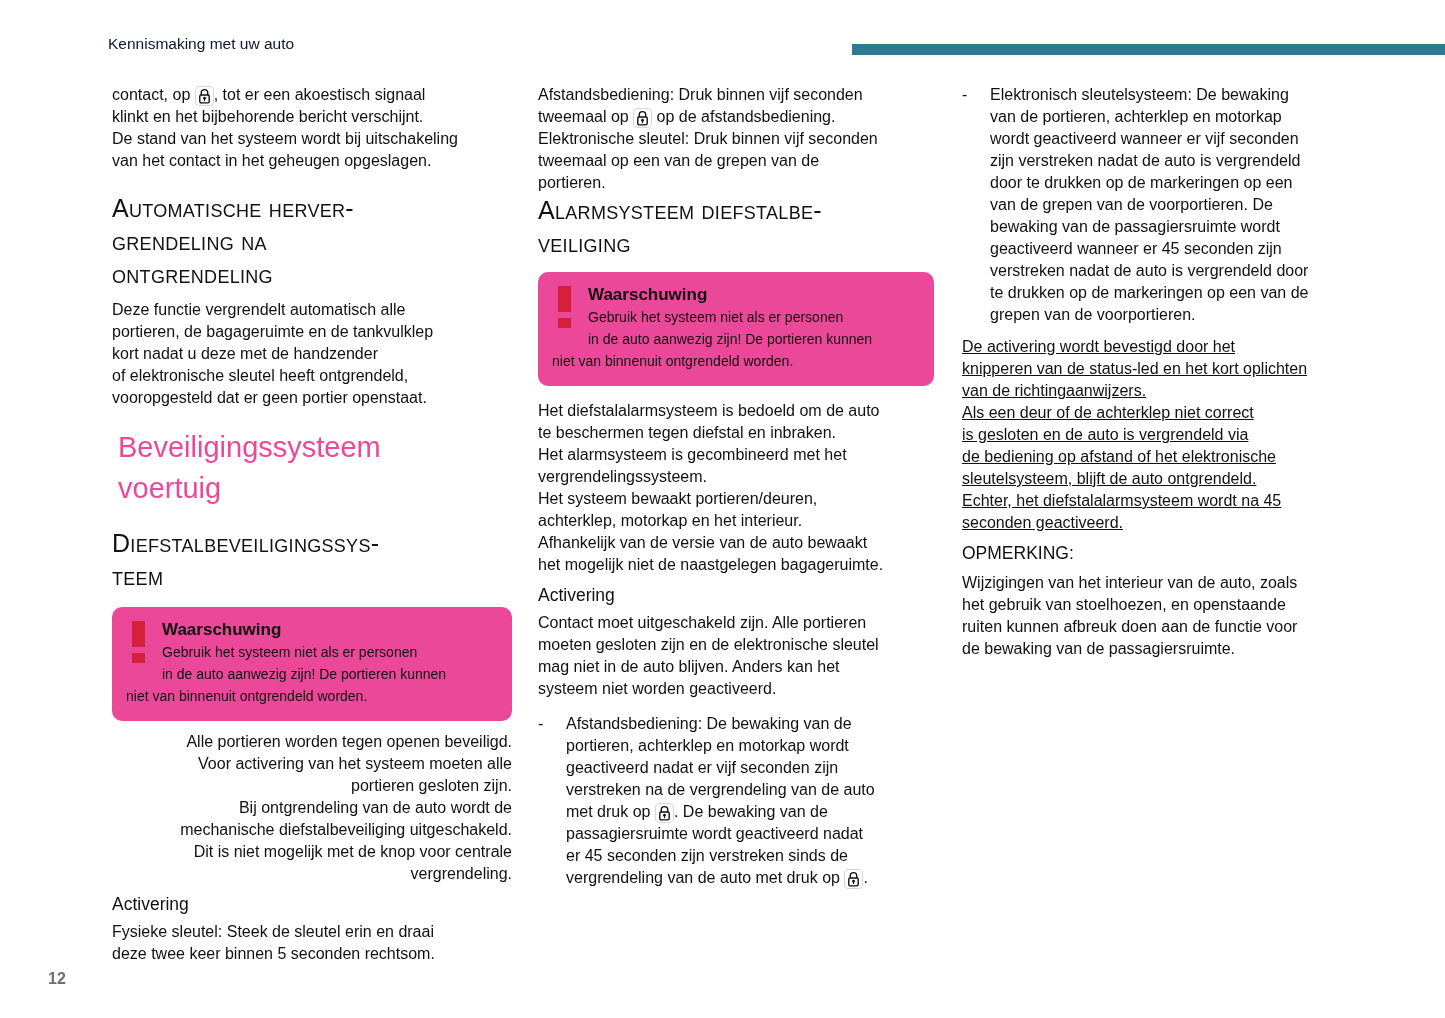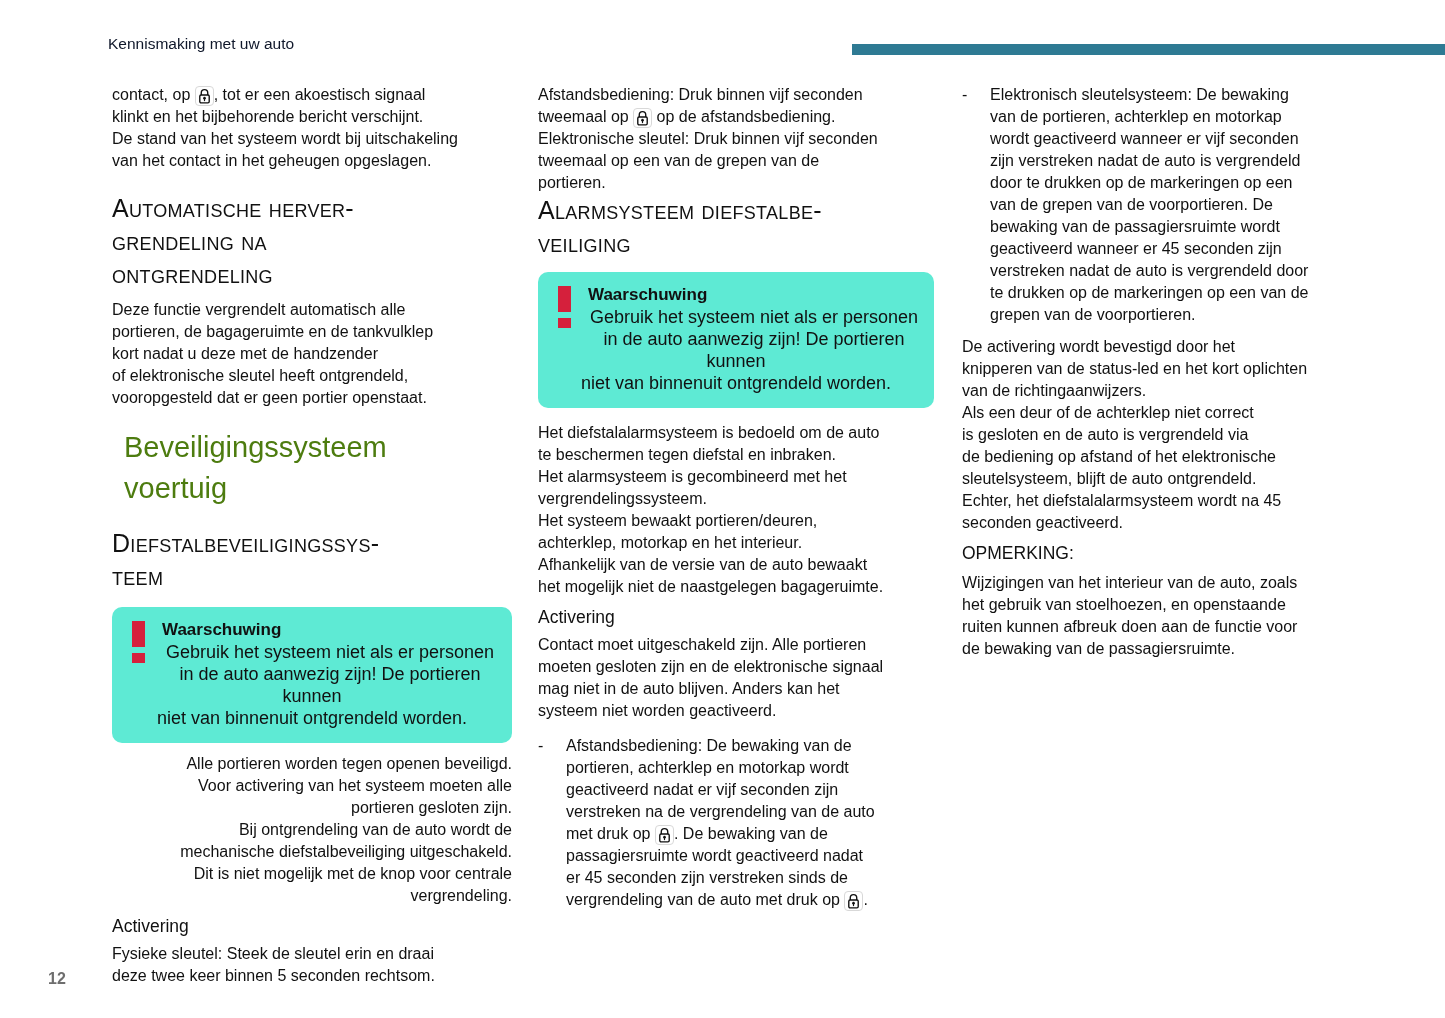--- a/index.html
+++ b/index.html
@@ -29,32 +29,32 @@
     white-space: pre-line; margin: 0;
   }
   .sc-head {
     font-size: 25px; font-weight: normal;
     font-variant: small-caps;
     line-height: 33px; letter-spacing: 0.3px;
     white-space: pre-line; margin: 0;
   }
   .gray-head {
     font-size: 29px; font-weight: normal;
-    color: #4d7c0f; line-height: 41px;
-    white-space: pre-line; margin: 12px;
+    color: #ec4899; line-height: 41px;
+    white-space: pre-line; margin: 6px;
   }
   .sub-head { font-size: 17.5px; font-weight: normal; line-height: 22px; margin: 0; }
 
   .warnbox {
-    background: #5eead4; border-radius: 10px;
+    background: #ec4899; border-radius: 10px;
     padding: 12px 14px 14px 14px;
   }
   .warn-icon { float: left; width: 26px; height: 46px; margin-right: 10px; }
   .warnbox .wtitle { display: block; font-size: 17px; font-weight: bold; line-height: 22px; }
-  .warnbox .wtext { display: block; font-size: 18px; line-height: 22px; white-space: pre-line; text-align: center; }
+  .warnbox .wtext { display: block; font-size: 14px; line-height: 22px; white-space: pre-line; }
 
   .bullet { display: flex; font-size: 16px; line-height: 22px; }
   .bullet .marker { flex: none; width: 28px; }
   .bullet .btext { flex: 1; white-space: pre-line; margin: 0; }
 
   .key-btn {
     display: inline-block;
     border: 1px solid #d8d8d8; border-radius: 4px;
     background: #ffffff;
     padding: 1px 2px 0 2px;
@@ -77,21 +77,21 @@
   #c1-h-act       { margin-top: 8px;  }
   #c1-p4          { margin-top: 6px;  }
 
   #c2-h-alarm     { }
   #c2-warn        { margin-top: 12px; }
   #c2-p2          { margin-top: 14px; }
   #c2-h-act       { margin-top: 8px;  }
   #c2-p3          { margin-top: 6px;  }
   #c2-bullet      { margin-top: 13px; }
 
-  #c3-p1          { margin-top: 10px; }
+  #c3-p1          { margin-top: 10px; text-decoration: underline; }
   #c3-h-note      { margin-top: 8px;  }
   #c3-p2          { margin-top: 8px;  }
 </style>
 </head>
 <body>
 
 <div class="page-header">Kennismaking met uw auto</div>
 <div class="accent-bar" style="background: rgb(46, 122, 147);"></div>
 
 <div class="col" id="col1">
@@ -168,21 +168,21 @@
   <p class="para" id="c2-p2">Het diefstalalarmsysteem is bedoeld om de auto
 te beschermen tegen diefstal en inbraken.
 Het alarmsysteem is gecombineerd met het
 vergrendelingssysteem.
 Het systeem bewaakt portieren/deuren,
 achterklep, motorkap en het interieur.
 Afhankelijk van de versie van de auto bewaakt
 het mogelijk niet de naastgelegen bagageruimte.</p>
   <h3 class="sub-head" id="c2-h-act">Activering</h3>
   <p class="para" id="c2-p3">Contact moet uitgeschakeld zijn. Alle portieren
-moeten gesloten zijn en de elektronische signaal
+moeten gesloten zijn en de elektronische sleutel
 mag niet in de auto blijven. Anders kan het
 systeem niet worden geactiveerd.</p>
   <div class="bullet" id="c2-bullet">
     <span class="marker">-</span>
     <p class="btext">Afstandsbediening: De bewaking van de
 portieren, achterklep en motorkap wordt
 geactiveerd nadat er vijf seconden zijn
 verstreken na de vergrendeling van de auto
 met druk op <span class="key-btn"><svg width="13" height="17" viewBox="0 0 16 20">
             <path d="M4 8.2 V5.6 a4 4 0 0 1 8 0 V8.2" fill="none" stroke="#111" stroke-width="1.7"></path>

